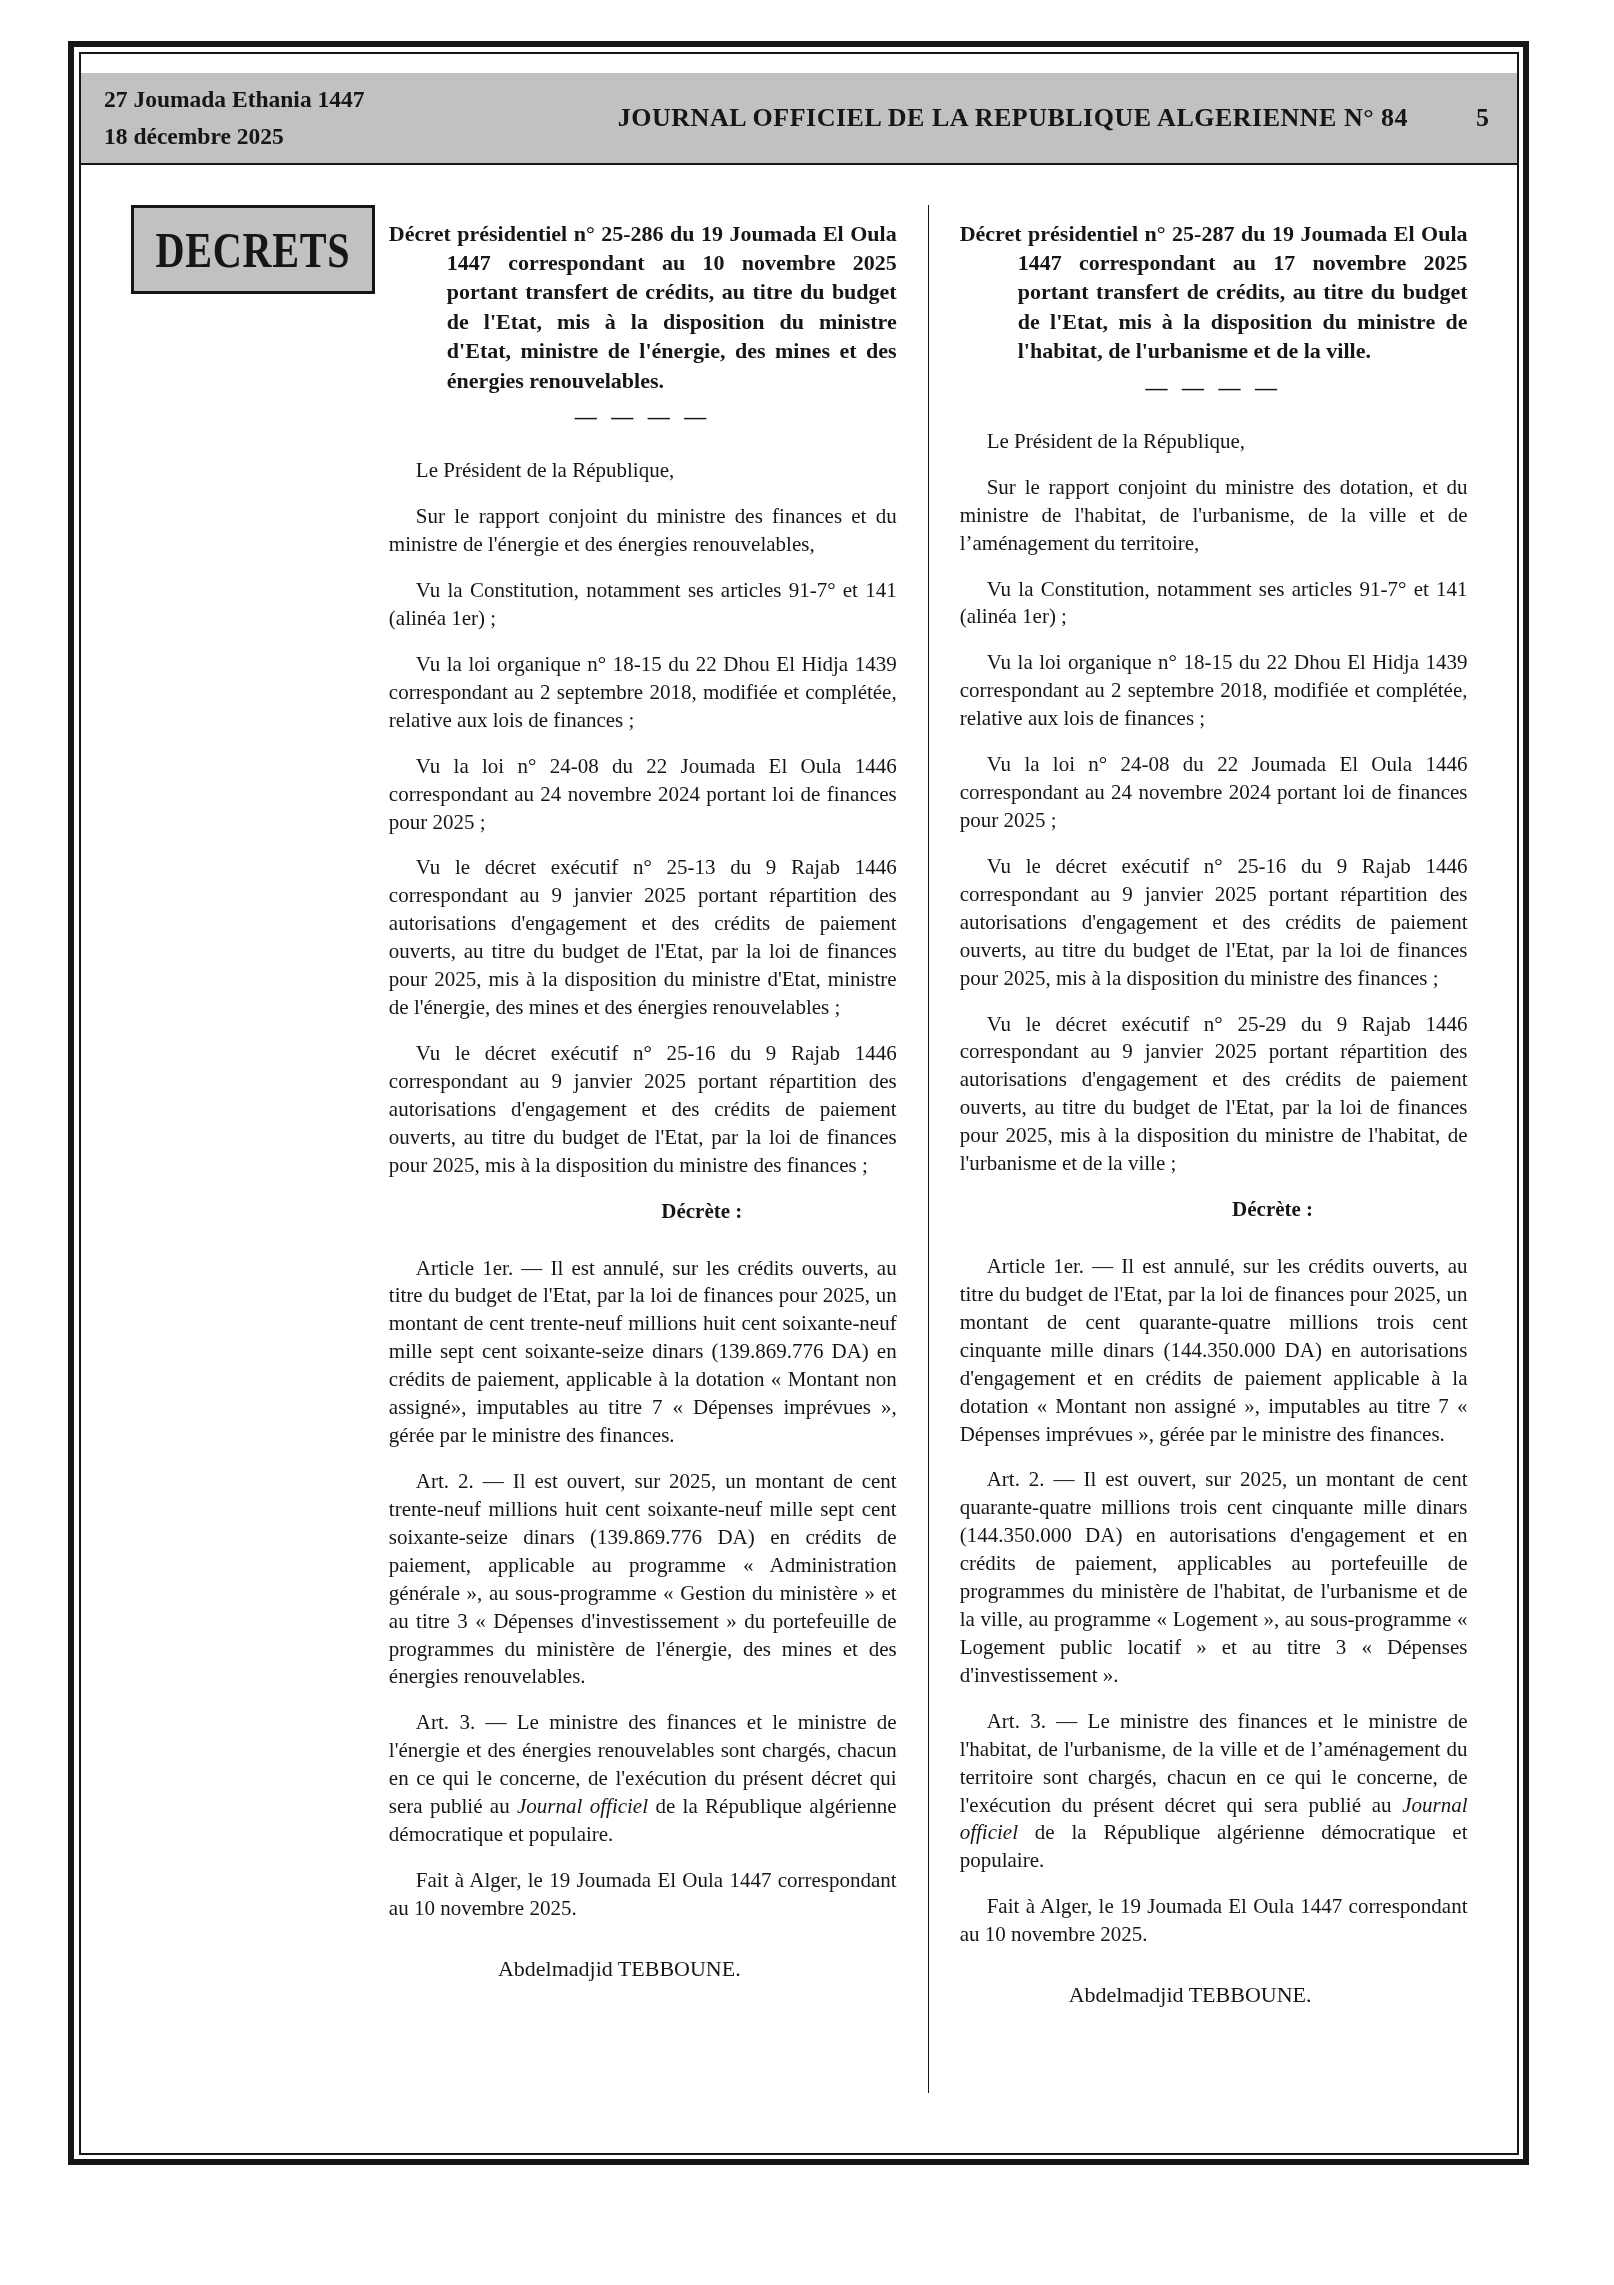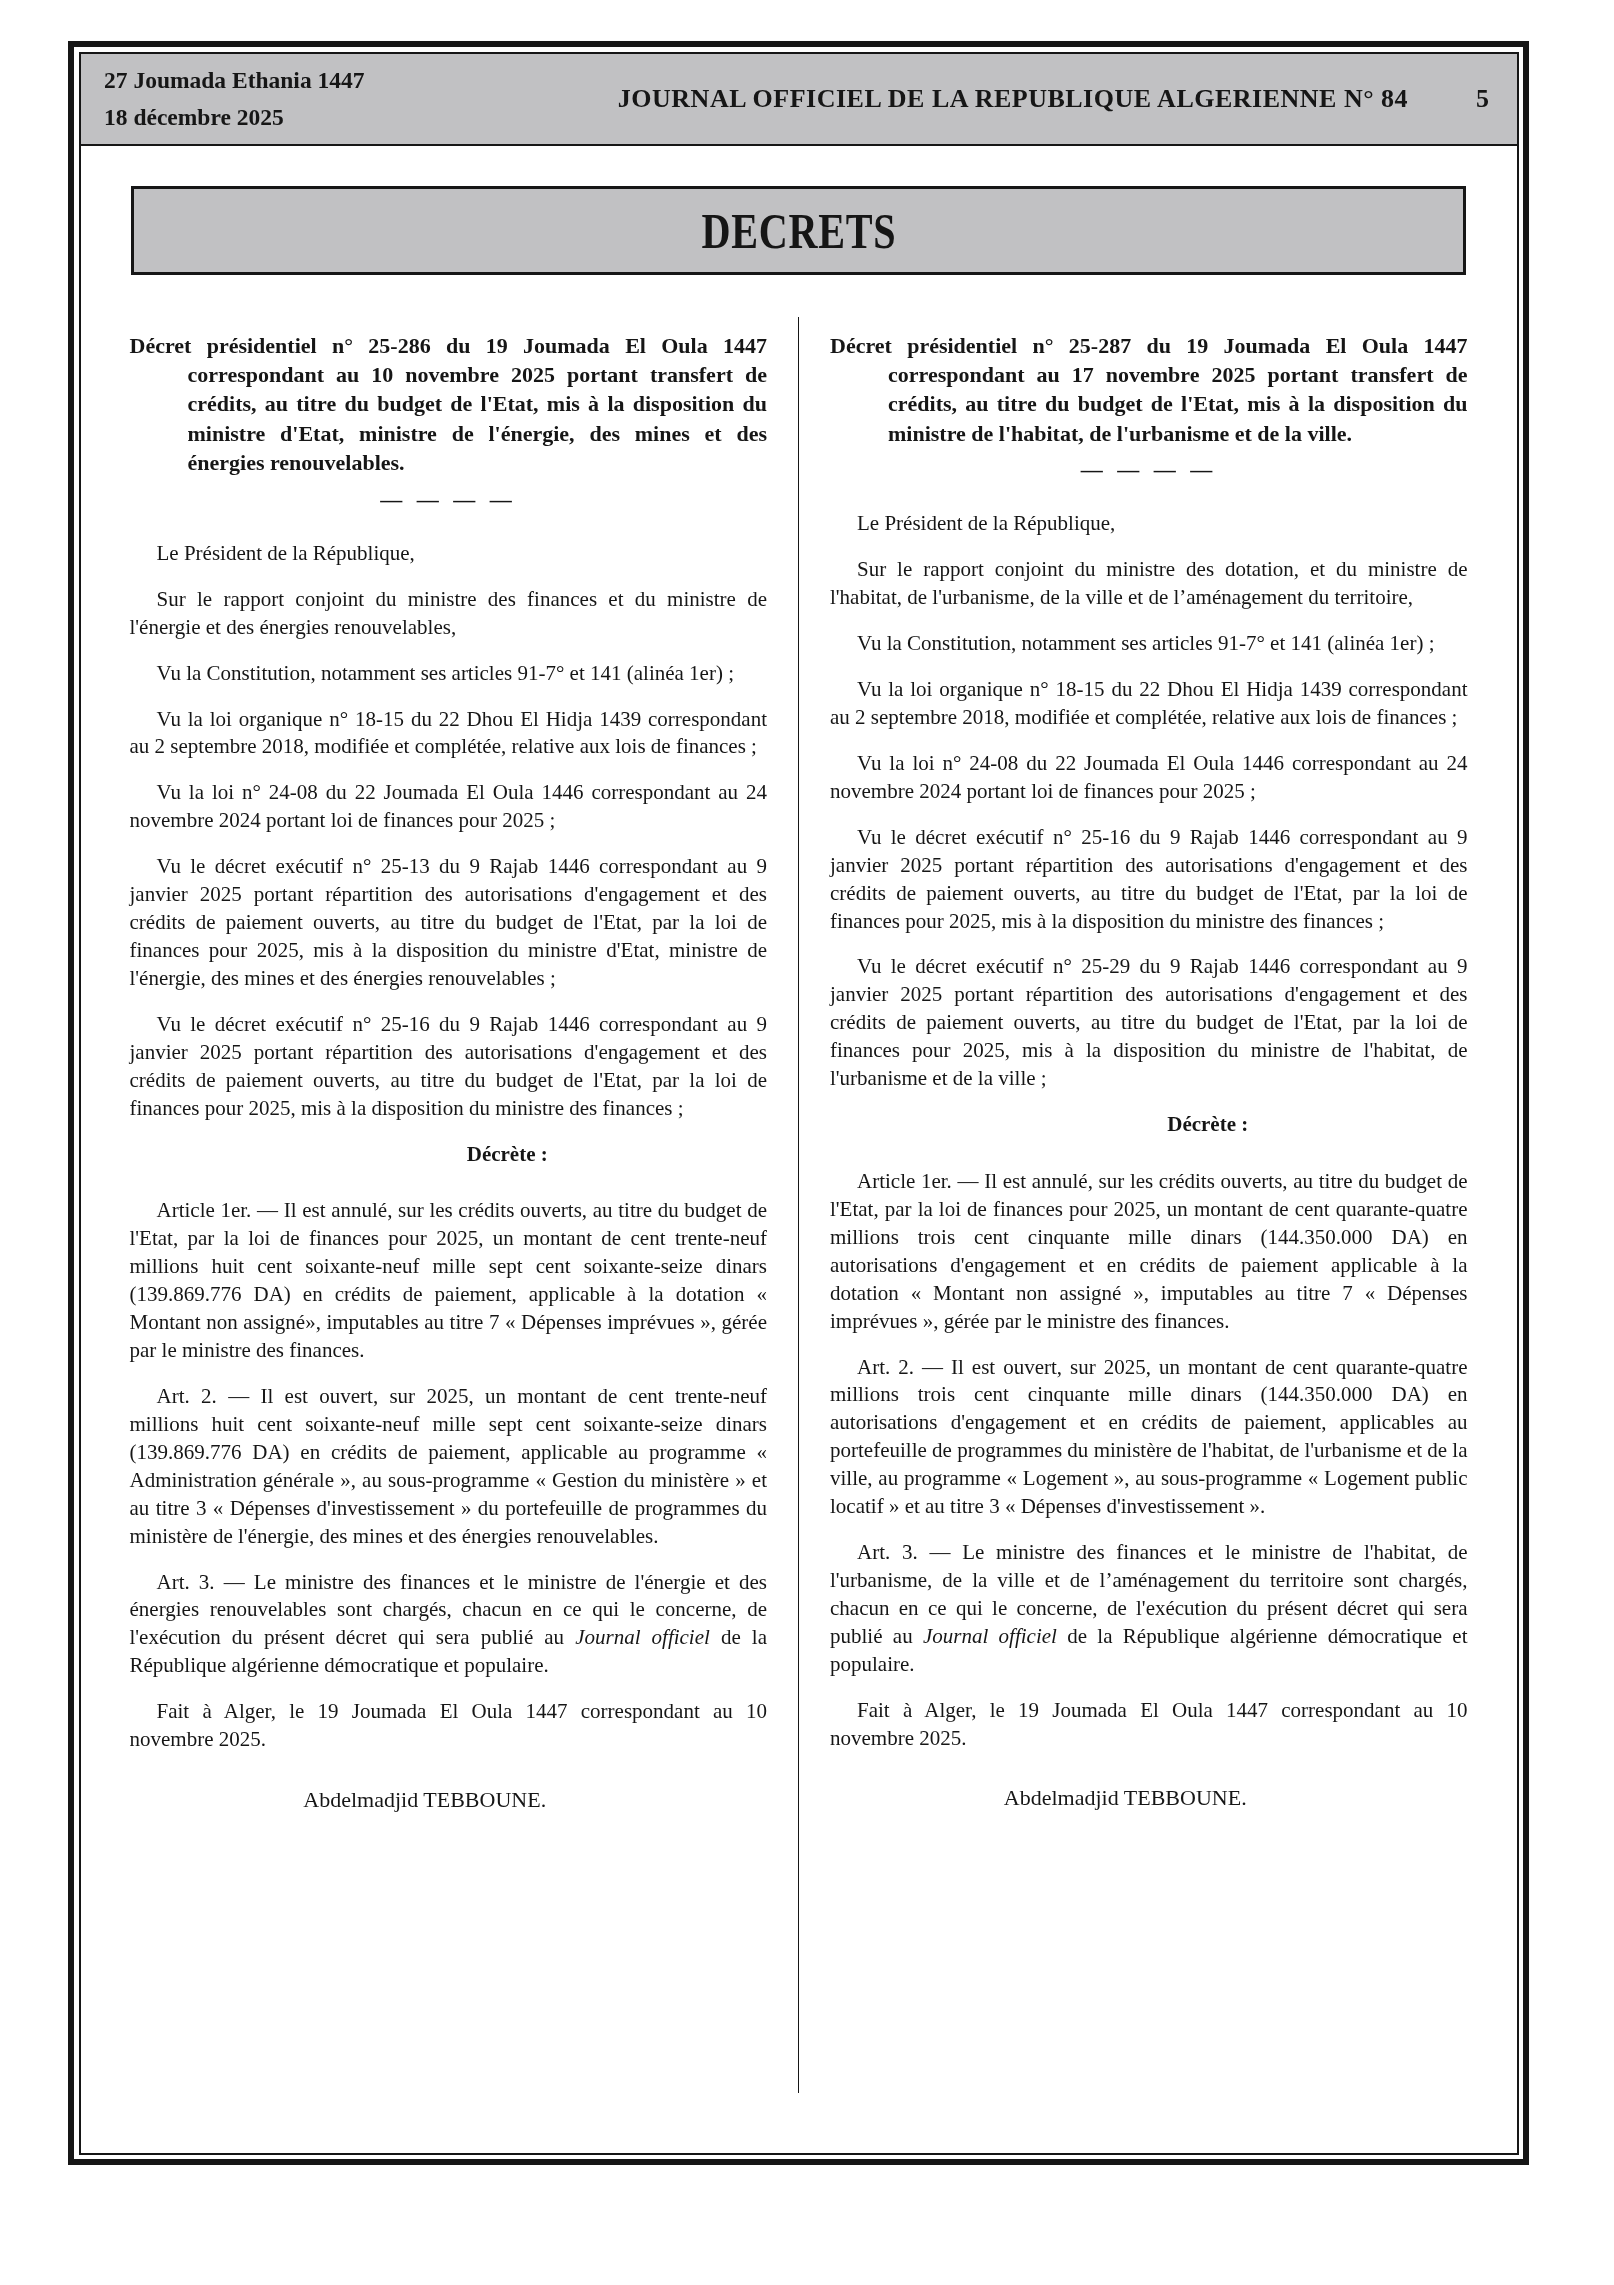--- a/index.html
+++ b/index.html
@@ -12,26 +12,26 @@
     position:absolute;left:68px;top:41px;width:1461px;height:2124px;
     border:6.3px solid #161616;padding:4.5px;box-sizing:border-box;background:#ffffff;
   }
   .page-inner{
     border:2.7px solid #161616;height:100%;box-sizing:border-box;
     display:flex;flex-direction:column;overflow:hidden;background:#ffffff;
   }
   .masthead{
     background:#c1c1c3;border-bottom:2.7px solid #161616;
     display:flex;align-items:center;box-sizing:border-box;
-    height:92px;padding:7.2px 22px 7.2px 23.5px;flex:0 0 auto;
+    height:92px;padding:7.2px 22px 7.2px 23.5px;flex:0 0 auto;margin-top:19px;
   }
   .masthead .dates{width:326px;font-weight:bold;font-size:23.5px;line-height:1.55;}
   .masthead .journal-title{flex:1;text-align:right;font-weight:bold;font-size:26px;letter-spacing:0.5px;}
   .masthead .pageno{width:81px;text-align:right;font-weight:bold;font-size:26px;padding-right:5.4px;}
-  .content{flex:1;padding:40px 49px 0 49px;box-sizing:border-box;display:flex;flex-direction:column;}
+  .content{flex:1;padding:40px 49px 0 49px;box-sizing:border-box;display:flex;flex-direction:row;gap:12px;}
   .decrets-box{
     flex:0 0 auto;background:#c1c1c3;border:3.6px solid #161616;
     height:83px;display:flex;align-items:center;justify-content:center;
     margin:0 1.8px 42px 1.8px;
   }
   .decrets-box .decrets-text{
     font-weight:bold;font-size:49px;letter-spacing:0.9px;
     display:inline-block;transform:scale(.82,1.05);transform-origin:center;
   }
   .columns{display:flex;flex:1;margin-bottom:60px;}

